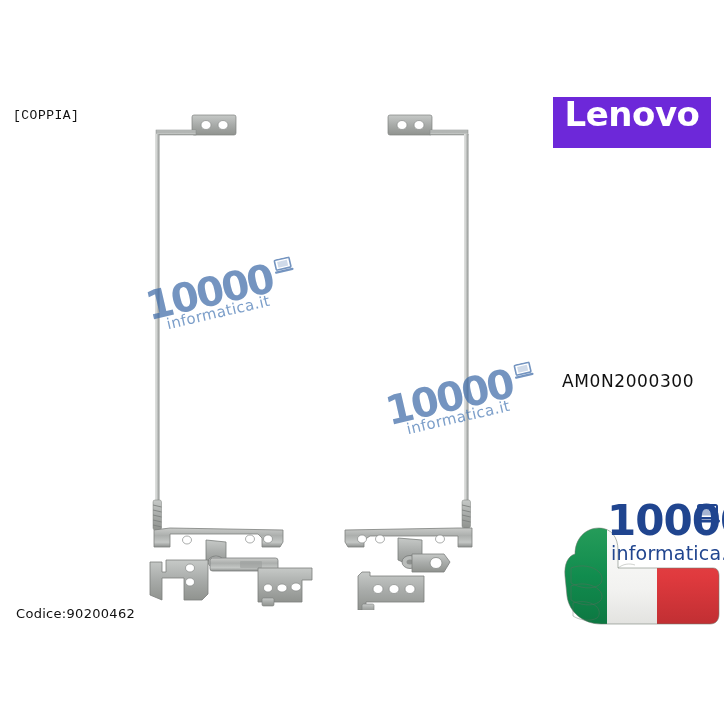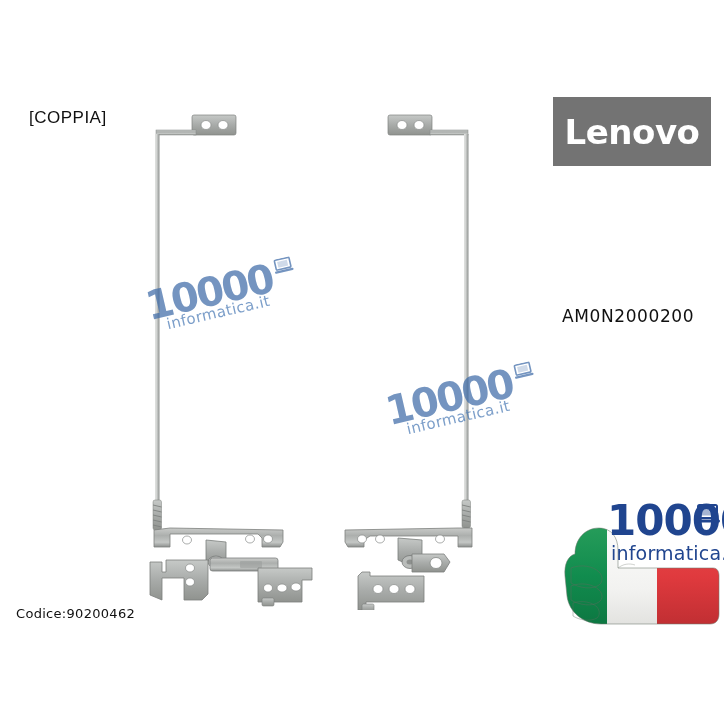--- a/index.html
+++ b/index.html
@@ -14,26 +14,26 @@
     position: relative;
     width: 724px;
     height: 724px;
     background: #ffffff;
     overflow: hidden;
   }
 
   
   .label-coppia {
     position: absolute;
-    left: 29px;
+    left: 13px;
     top: 108px;
-    font-size: 17px;
+    font-size: 13px;
     letter-spacing: 0.5px;
     color: #101010;
-    font-family: Liberation Sans, sans-serif;
+    font-family: Liberation Mono, monospace;
     white-space: nowrap;
   }
   .label-codice {
     position: absolute;
     left: 16px;
     top: 606px;
     font-size: 13px;
     letter-spacing: 0.3px;
     color: #101010;
     white-space: nowrap;
@@ -47,24 +47,24 @@
   }
   .partnum-1 { left: 562px; top: 306px; }
   .partnum-2 { left: 562px; top: 371px; }
 
   
   .lenovo-logo {
     position: absolute;
     left: 553px;
     top: 97px;
     width: 158px;
-    height: 69px;
-    background: #737373;
+    height: 51px;
+    background: #6d28d9;
     display: flex;
-    align-items: center;
+    align-items: flex-start;
     justify-content: center;
   }
   .lenovo-logo .wordmark {
     color: #ffffff;
     font-size: 34px;
     font-weight: bold;
     letter-spacing: -0.5px;
     line-height: 1;
     font-family: "DejaVu Sans", "Liberation Sans", sans-serif;
   }
@@ -153,21 +153,21 @@
 <body>
 
 <div class="page">
 
   <div class="label-coppia">[COPPIA]</div>
 
   <div class="lenovo-logo">
     <span class="wordmark">Lenovo</span>
   </div>
 
-  <div class="partnum partnum-1">AM0N2000200</div>
+  <div class="partnum partnum-2">AM0N2000300</div>
 
   <div class="hinge-unit hinge-left">
     <svg width="180" height="500" viewBox="0 0 180 500" xmlns="http://www.w3.org/2000/svg">
       <defs>
         <linearGradient id="metalV" x1="0" y1="0" x2="1" y2="0">
           <stop offset="0%" stop-color="#9C9F9D"></stop>
           <stop offset="35%" stop-color="#D2D4D2"></stop>
           <stop offset="65%" stop-color="#B4B7B5"></stop>
           <stop offset="100%" stop-color="#8E918F"></stop>
         </linearGradient>

